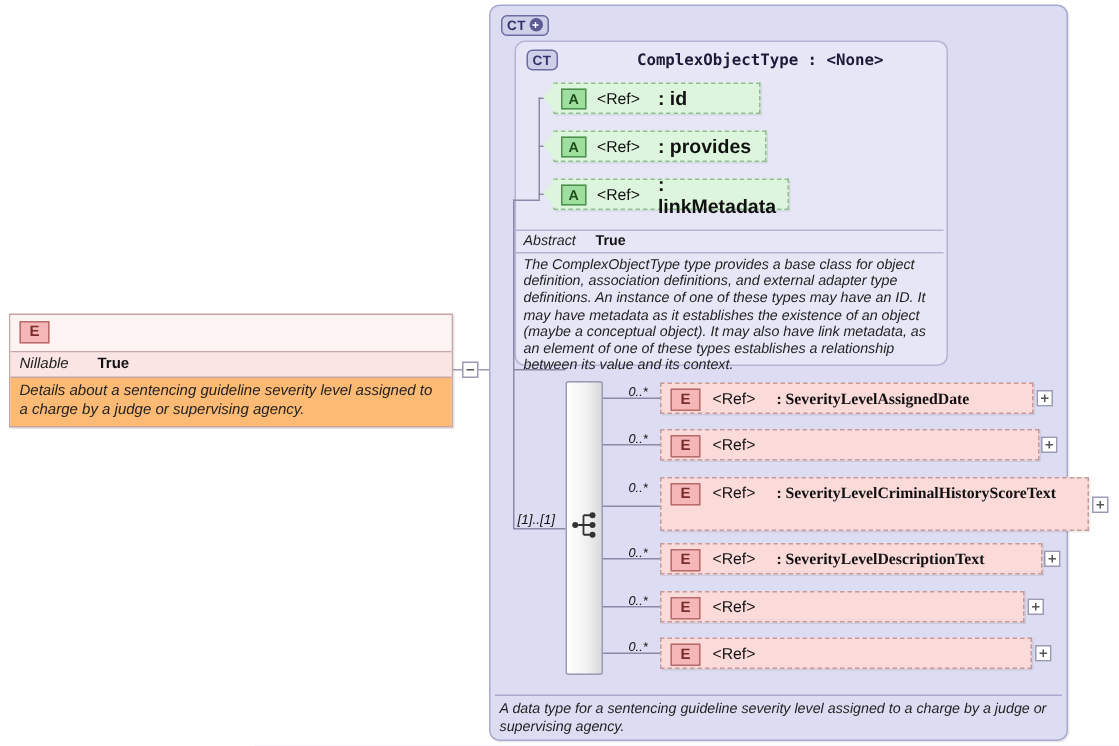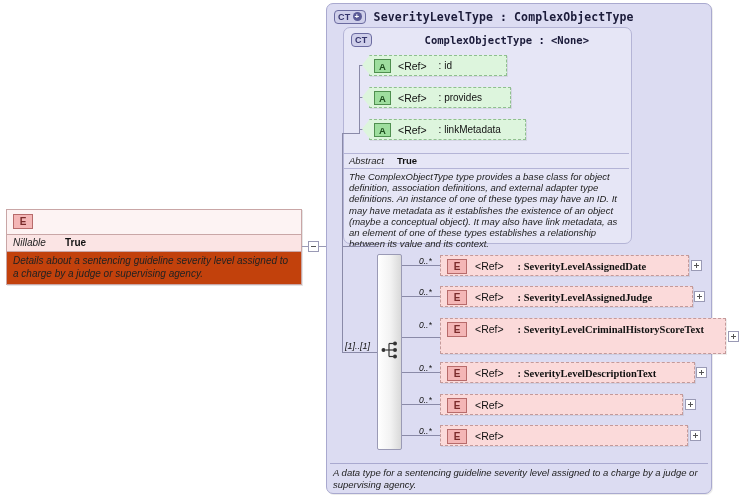--- a/index.html
+++ b/index.html
@@ -72,21 +72,21 @@
     font-size: 10px;
     font-weight: bold;
     color: #111;
   }
   #left-element .le-doc {
     padding: 3px 6px 4px 6px;
     font-style: italic;
     font-size: 10px;
     line-height: 12.5px;
     color: #222;
-    background: #c2410c;
+    background: #fdba74;
   }
 
   
   #conn-left-line1 {
     position: absolute;
     left: 302px;
     top: 246px;
     width: 6px;
     height: 1px;
     background: #9a9ab5;
@@ -244,22 +244,22 @@
     position: relative;
     z-index: 2;
   }
   .attr-row .ref-label {
     margin-left: 7px;
     font-size: 10.5px;
     color: #111;
   }
   .attr-row .attr-name {
     margin-left: 12px;
-    font-size: 10px;
-    font-weight: normal;
+    font-size: 13px;
+    font-weight: bold;
     color: #111;
   }
 
   
   .tline {
     position: absolute;
     background: #8a8aa8;
   }
 
   
@@ -416,21 +416,20 @@
 <div id="conn-left-line1"></div>
 <div id="conn-minus"></div>
 <div id="conn-left-line2"></div>
 
 <div id="type-container">
   <div id="type-header">
     <span class="badge-ct">
       <span>CT</span>
         <span class="plusglyph">+</span>
     </span>
-    <span class="th-title">SeverityLevelType : ComplexObjectType</span>
   </div>
 </div>
 
 <div id="base-type">
   <div id="base-type-header">
     <span class="badge-ct">
       <span>CT</span>
     </span>
     <span class="bt-title">ComplexObjectType : &lt;None&gt;</span>
   </div>
@@ -502,21 +501,20 @@
   <span class="badge-e">E</span>
   <span class="ref-label">&lt;Ref&gt;</span>
   <span class="el-name">: SeverityLevelAssignedDate</span>
 </div>
 <div class="plusbox" style="left:691px; top:260px;"></div>
 
 <div class="occ" style="left:419px; top:287px;">0..*</div>
 <div class="el-row" style="left:440px; top:286px; width:253px; height:21px;">
   <span class="badge-e">E</span>
   <span class="ref-label">&lt;Ref&gt;</span>
-  <span class="el-name">: SeverityLevelAssignedJudge</span>
 </div>
 <div class="plusbox" style="left:694px; top:291px;"></div>
 
 <div class="occ" style="left:419px; top:320px;">0..*</div>
 <div class="el-row" style="left:440px; top:318px; width:286px; height:36px;">
   <span class="badge-e">E</span>
   <span class="ref-label">&lt;Ref&gt;</span>
   <span class="el-name" style="width:205px;">: SeverityLevelCriminalHistoryScoreText</span>
 </div>
 <div class="plusbox" style="left:728px; top:331px;"></div>

